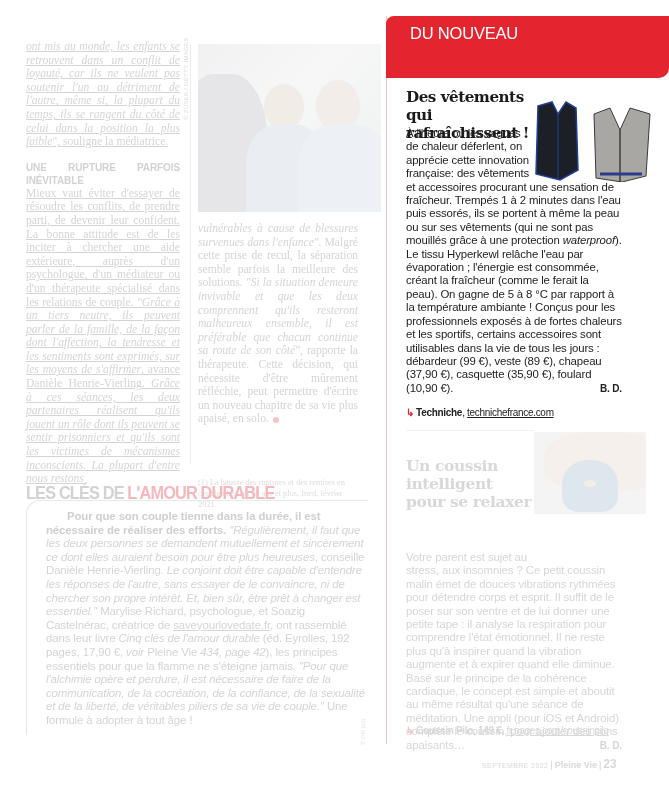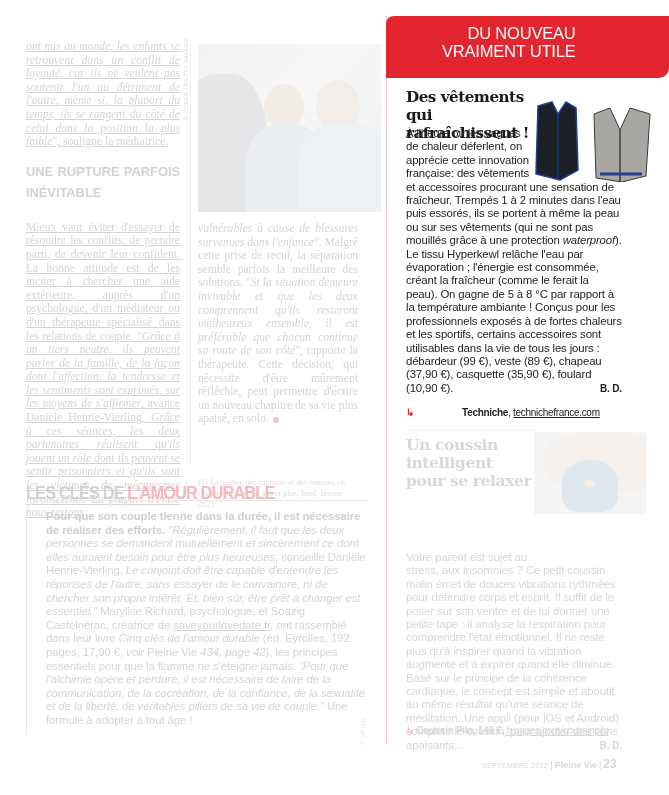--- a/index.html
+++ b/index.html
@@ -2,21 +2,21 @@
 <html><head>
 <meta charset="utf-8">
 <style>
   * { box-sizing: border-box; margin: 0; padding: 0; }
   html, body { width: 669px; height: 795px; background: #ffffff; overflow: hidden; }
   body { position: relative; font-family: "Liberation Sans", sans-serif; }
 
   
   #col-left { position: absolute; left: 26px; top: 40px; width: 154px; font-family: "Liberation Serif", serif; font-size: 11.6px; line-height: 13.6px; color: #d4d4d4; text-align: justify; }
   #col-left p { margin: 0; text-decoration: underline; }
-  #col-left h3 { font-family: "Liberation Sans", sans-serif; font-size: 13px; font-weight: bold; line-height: 21px; color: #d2d2d2; margin: 12px 0 18px 0; letter-spacing: -0.1px; }
+  #col-left h3 { font-family: "Liberation Sans", sans-serif; font-size: 10px; font-weight: bold; line-height: 13px; color: #d2d2d2; margin: 12px 0 0 0; letter-spacing: -0.1px; }
   .it { font-style: italic; }
 
   .col-rule { position: absolute; width: 1px; background: #ececec; }
 
   
   #photo { position: absolute; left: 198px; top: 44px; width: 183px; height: 168px; background: linear-gradient(135deg, #f1f1f1 0%, #f7f7f7 40%, #eef1f1 100%); overflow: hidden; }
   .ph-shape { position: absolute; border-radius: 50%; }
   #photo-credit { position: absolute; left: 183px; top: 120px; transform: rotate(-90deg); transform-origin: left top; font-size: 6px; color: #dadada; white-space: nowrap; letter-spacing: 0.3px; }
 
   
@@ -29,52 +29,52 @@
   #red-banner { position: absolute; left: 386px; top: 16px; width: 283px; height: 62px; background: #e2252f; border-top-left-radius: 8px; border-bottom-right-radius: 10px; }
   #banner-text { position: absolute; left: 410px; top: 24px; color: #ffffff; font-size: 16.5px; line-height: 18px; letter-spacing: -0.2px; text-align: right; }
   #banner-text span { display: block; }
   #banner-text .l2 { padding-left: 32px; }
 
   #vest-title { position: absolute; left: 406px; top: 88px; font-family: "DejaVu Serif", serif; font-weight: bold; font-size: 15.2px; line-height: 18px; color: #1a1a1a; letter-spacing: -0.5px; width: 140px; }
   #vest-body { position: absolute; left: 406px; top: 127px; width: 216px; font-size: 11.4px; line-height: 13.4px; color: #222; letter-spacing: -0.15px; }
   #vest-body .short { display: block; width: 126px; }
   #vest-signature { font-weight: bold; float: right; font-size: 10px; }
   #vest-source { position: absolute; left: 406px; top: 407px; font-size: 10px; color: #222; letter-spacing: -0.3px; }
-  #vest-source b { font-family: "Liberation Sans", sans-serif; margin-left: 46px; }
+  #vest-source b { font-family: "Liberation Sans", sans-serif; }
   .arrow-red { color: #e2252f; font-weight: bold; margin-right: 2px; }
   .link { text-decoration: underline; text-align: right; }
 
   
   #vest-img { position: absolute; left: 530px; top: 100px; width: 122px; height: 82px; }
 
   #sep-right { position: absolute; left: 406px; top: 430px; width: 128px; height: 1px; background: #f2f2f2; }
 
   
-  #cushion-title { position: absolute; left: 406px; top: 436px; font-family: "DejaVu Serif", serif; font-weight: bold; font-size: 15.5px; line-height: 18px; color: #d8d8d8; letter-spacing: -0.4px; width: 130px; }
+  #cushion-title { position: absolute; left: 406px; top: 457px; font-family: "DejaVu Serif", serif; font-weight: bold; font-size: 15.5px; line-height: 18px; color: #d8d8d8; letter-spacing: -0.4px; width: 130px; }
   #cushion-img { position: absolute; left: 534px; top: 432px; width: 112px; height: 82px; background: #f4f4f4; overflow: hidden; }
   #cushion-body { position: absolute; left: 406px; top: 503px; width: 216px; font-size: 11.4px; line-height: 13.4px; color: #d6d6d6; letter-spacing: -0.1px; margin-top: 48px; }
   #cushion-body .short { display: block; width: 124px; }
   #cushion-source { position: absolute; left: 406px; top: 725px; font-size: 10px; color: #d8d8d8; letter-spacing: -0.3px; }
   .arrow-pink { color: #f5c4c8; font-weight: bold; margin-right: 2px; }
   #cushion-credit { position: absolute; left: 360px; top: 745px; transform: rotate(-90deg); transform-origin: left top; font-size: 6px; color: #e2e2e2; white-space: nowrap; }
 
   
   #footer { position: absolute; left: 482px; top: 757px; font-size: 9px; color: #d8d8d8; white-space: nowrap; }
   #footer .month { font-size: 7px; letter-spacing: 0.4px; }
   #footer .sep { color: #f5c4c8; margin: 0 2px; }
   #footer .brand { font-weight: bold; }
   #footer .page { font-weight: bold; font-size: 12px; }
 
   
   #keys-title { position: absolute; left: 26px; top: 482px; font-family: "Liberation Sans", sans-serif; font-weight: bold; font-size: 19px; line-height: 22px; letter-spacing: -1px; color: #d2d2d2; transform: scaleX(0.86); transform-origin: left top; white-space: nowrap; }
   #keys-title .accent { color: #f5b8bc; }
   #keys-box { position: absolute; left: 26px; top: 500px; width: 342px; height: 235px; border-top: 1px solid #e8e8e8; border-left: 1px solid #e8e8e8; border-top-left-radius: 14px; }
   #keys-box::after { content: ""; position: absolute; left: 0; bottom: -1px; width: 0; }
   #keys-body { position: absolute; left: 46px; top: 510px; width: 320px; font-size: 11.4px; line-height: 13.6px; color: #d4d4d4; letter-spacing: -0.1px; }
-  #keys-body b { color: #cfcfcf; }
+  #keys-body b { color: #cfcfcf; margin-left: 21px; }
 </style>
 </head>
 <body>
 
 <div id="col-left">
   <p>
     <span class="it">ont mis au monde, les enfants se retrouvent dans un conflit de loyauté, car ils ne veulent pas soutenir l'un au détriment de l'autre, même si, la plupart du temps, ils se rangent du côté de celui dans la position la plus faible</span><span>", souligne la médiatrice.</span>
   </p>
   <h3>UNE RUPTURE PARFOIS INÉVITABLE</h3>
   <p>
@@ -103,21 +103,20 @@
 </div>
 <div id="keys-box"></div>
 <div id="keys-body">
   <b>Pour que son couple tienne dans la durée, il est nécessaire de réaliser des efforts. </b><span class="it">"Régulièrement, il faut que les deux personnes se demandent mutuellement et sincèrement ce dont elles auraient besoin pour être plus heureuses</span><span>, conseille Danièle Henrie-Vierling. </span><span class="it">Le conjoint doit être capable d'entendre les réponses de l'autre, sans essayer de le convaincre, ni de chercher son propre intérêt. Et, bien sûr, être prêt à changer est essentiel."</span><span> Marylise Richard, psychologue, et Soazig Castelnérac, créatrice de </span><span class="link">saveyourlovedate.fr</span><span>, ont rassemblé dans leur livre </span><span class="it">Cinq clés de l'amour durable</span><span> (éd. Eyrolles, 192 pages, 17,90 €, </span><span class="it">voir</span><span> Pleine Vie </span><span class="it">434, page 42</span><span>), les principes essentiels pour que la flamme ne s'éteigne jamais. </span><span class="it">"Pour que l'alchimie opère et perdure, il est nécessaire de faire de la communication, de la cocréation, de la confiance, de la sexualité et de la liberté, de véritables piliers de sa vie de couple."</span><span> Une formule à adopter à tout âge !</span>
 </div>
 
 <div id="right-frame"></div>
 <div id="red-banner"></div>
 <div id="banner-text">
   <span>DU NOUVEAU</span>
-  <span class="l2">VRAIMENT UTILE</span>
 </div>
 
 <div id="vest-title">Des vêtements qui rafraîchissent !</div>
 
 <svg id="vest-img" viewBox="0 0 122 82">
   <g>
     <path d="M8 6 L22 2 L28 14 L36 2 L46 8 L48 70 L30 80 L6 74 Z" fill="#1c1f26" stroke="#1e3f9a" stroke-width="1.5"></path>
     <path d="M28 14 L28 80" stroke="#1e3f9a" stroke-width="1"></path>
   </g>
   <g>

